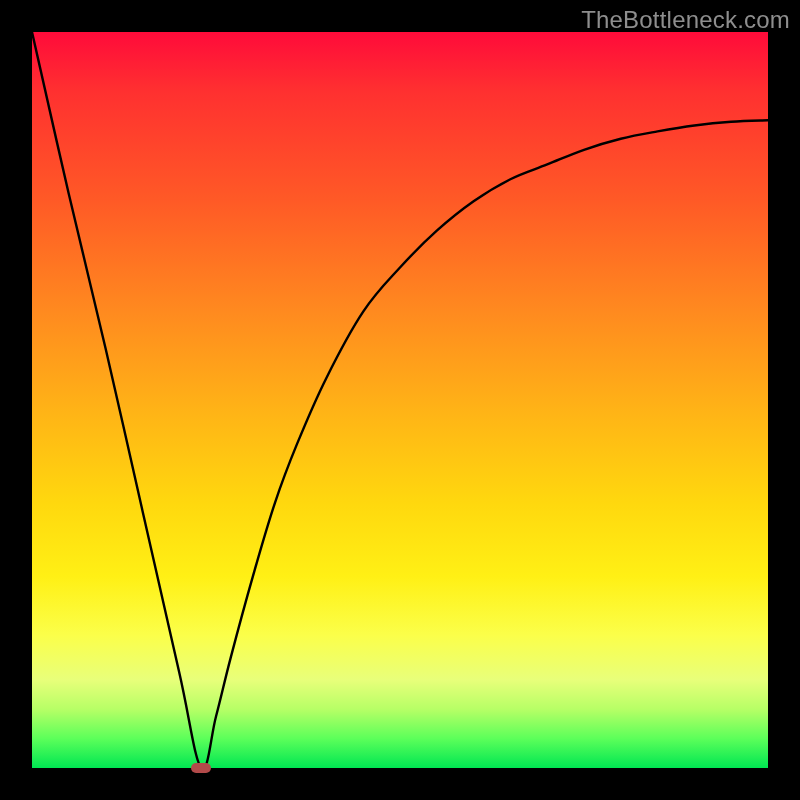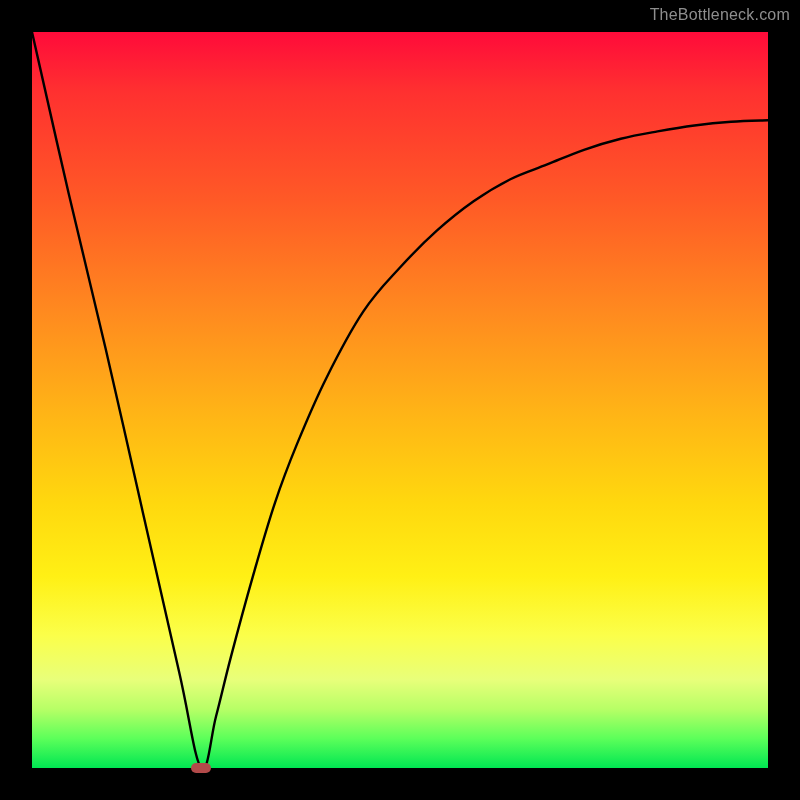--- a/index.html
+++ b/index.html
@@ -53,21 +53,21 @@
     height: 10px;
     border-radius: 5px;
     background: #b24a4a;
     transform: translate(-50%, -50%);
   }
   .watermark {
     position: absolute;
     top: 6px;
     right: 10px;
     color: #8e8e8e;
-    font-size: 16px;
+    font-size: 24px;
     font-weight: 500;
     letter-spacing: 0.2px;
     user-select: none;
   }
 </style>
 </head>
 <body>
 
 <div class="frame">
 

